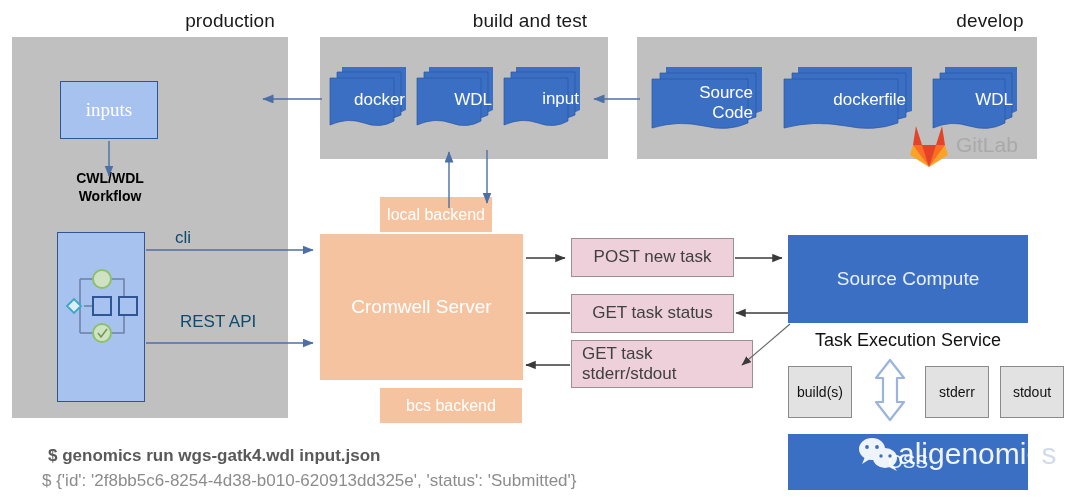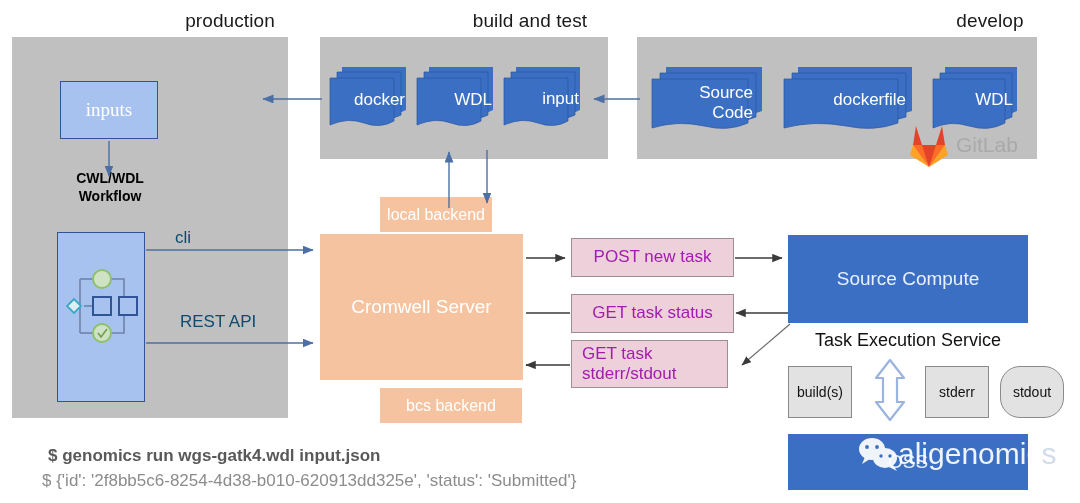--- a/index.html
+++ b/index.html
@@ -77,21 +77,21 @@
     align-items:center;
     justify-content:center;
     font-size:16px;
   }
   .salmon.big{font-size:19px;}
 
   
   .pink{
     background:#edd0da;
     border:1px solid #9e8d94;
-    color:#a21caf;
+    color:#404040;
     font-size:17px;
     display:flex;
     align-items:center;
     padding-left:10px;
     line-height:1.2;
   }
   .pink.center{justify-content:center;padding-left:0;}
 
   
   .blueblock{
@@ -287,42 +287,42 @@
   <div class="abs salmon" style="left:380px;top:197px;width:112px;height:35px;">local backend</div>
 
   <div class="abs salmon big" style="left:320px;top:234px;width:203px;height:146px;">Cromwell Server</div>
 
   <div class="abs salmon" style="left:380px;top:388px;width:142px;height:35px;">bcs backend</div>
 
   <div class="abs pink center" style="left:571px;top:238px;width:163px;height:39px;">POST new task</div>
 
   <div class="abs pink center" style="left:571px;top:294px;width:163px;height:39px;">GET task status</div>
 
-  <div class="abs pink" style="left:571px;top:340px;width:157px;height:48px;">
+  <div class="abs pink" style="left:571px;top:340px;width:182px;height:48px;">
     <span>
       <span>GET task</span><br>
       <span>stderr/stdout</span>
     </span>
   </div>
 
   <div class="abs blueblock" style="left:788px;top:235px;width:240px;height:88px;">Source Compute</div>
 
   <div class="abs plain-label" style="left:788px;top:330px;width:240px;">Task Execution Service</div>
 
   <div class="abs greybox" style="left:788px;top:366px;width:64px;height:52px;">build(s)</div>
 
   <div class="abs" style="left:870px;top:358px;width:40px;height:64px;">
     <svg width="40" height="64" viewBox="0 0 40 64">
       <path d="M20 2 L34 20 H27 V44 H34 L20 62 L6 44 H13 V20 H6 Z" fill="#ffffff" stroke="#9ab4dd" stroke-width="2.2" stroke-linejoin="round"></path>
     </svg>
   </div>
 
   <div class="abs greybox" style="left:925px;top:366px;width:64px;height:52px;">stderr</div>
 
-  <div class="abs greybox" style="left:1000px;top:366px;width:64px;height:52px;border-radius:20px;">stdout</div>
+  <div class="abs greybox" style="left:1000px;top:366px;width:64px;height:52px;">stdout</div>
 
   <div class="abs blueblock oss-wrap" style="left:788px;top:434px;width:240px;height:56px;">
     <div class="oss-text">OSS</div>
   </div>
 
   <div class="abs wm" style="left:856px;top:437px;">
     <svg width="46" height="36" viewBox="0 0 46 36" style="margin-right:-4px;">
       <ellipse cx="16" cy="12" rx="13" ry="11" fill="#ffffff"></ellipse>
       <path d="M9 20 L6 27 L14 22 Z" fill="#ffffff"></path>
       <circle cx="11" cy="10" r="1.9" fill="#3b6fc4"></circle>

